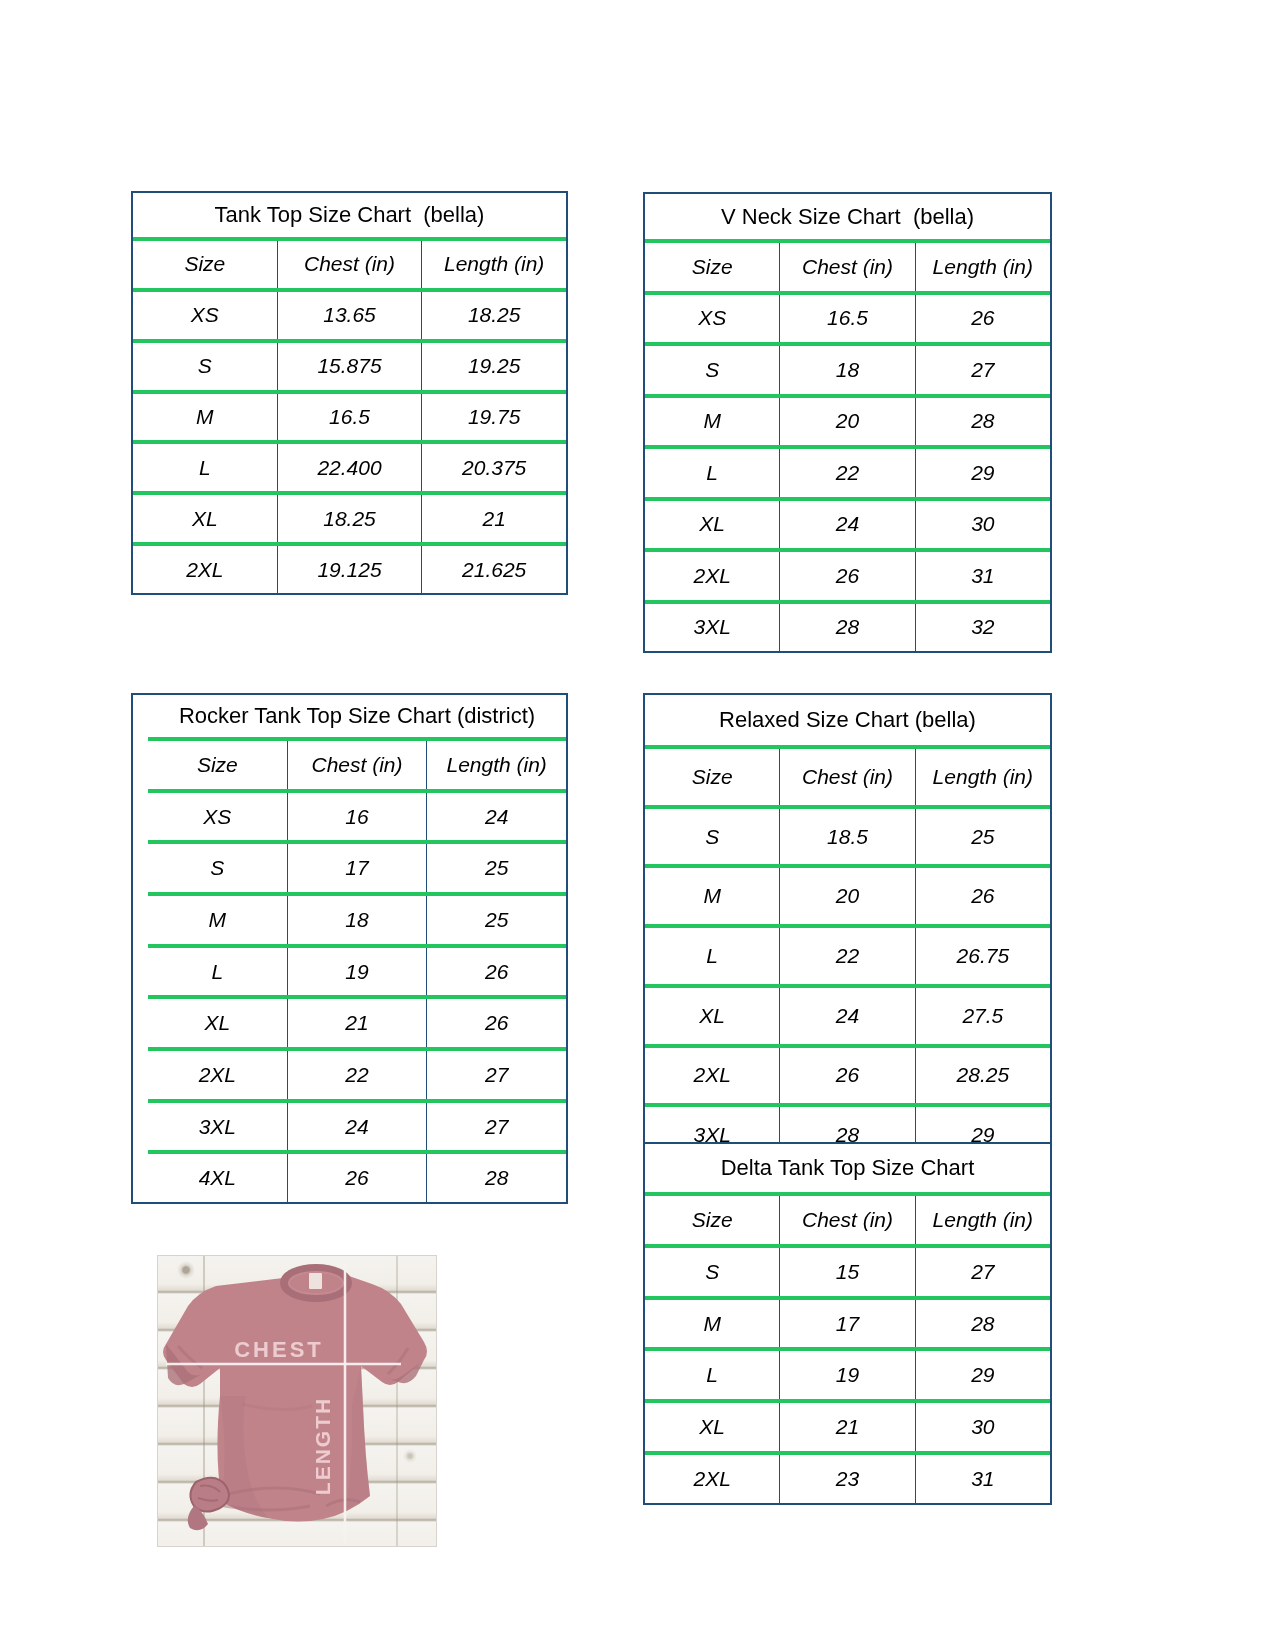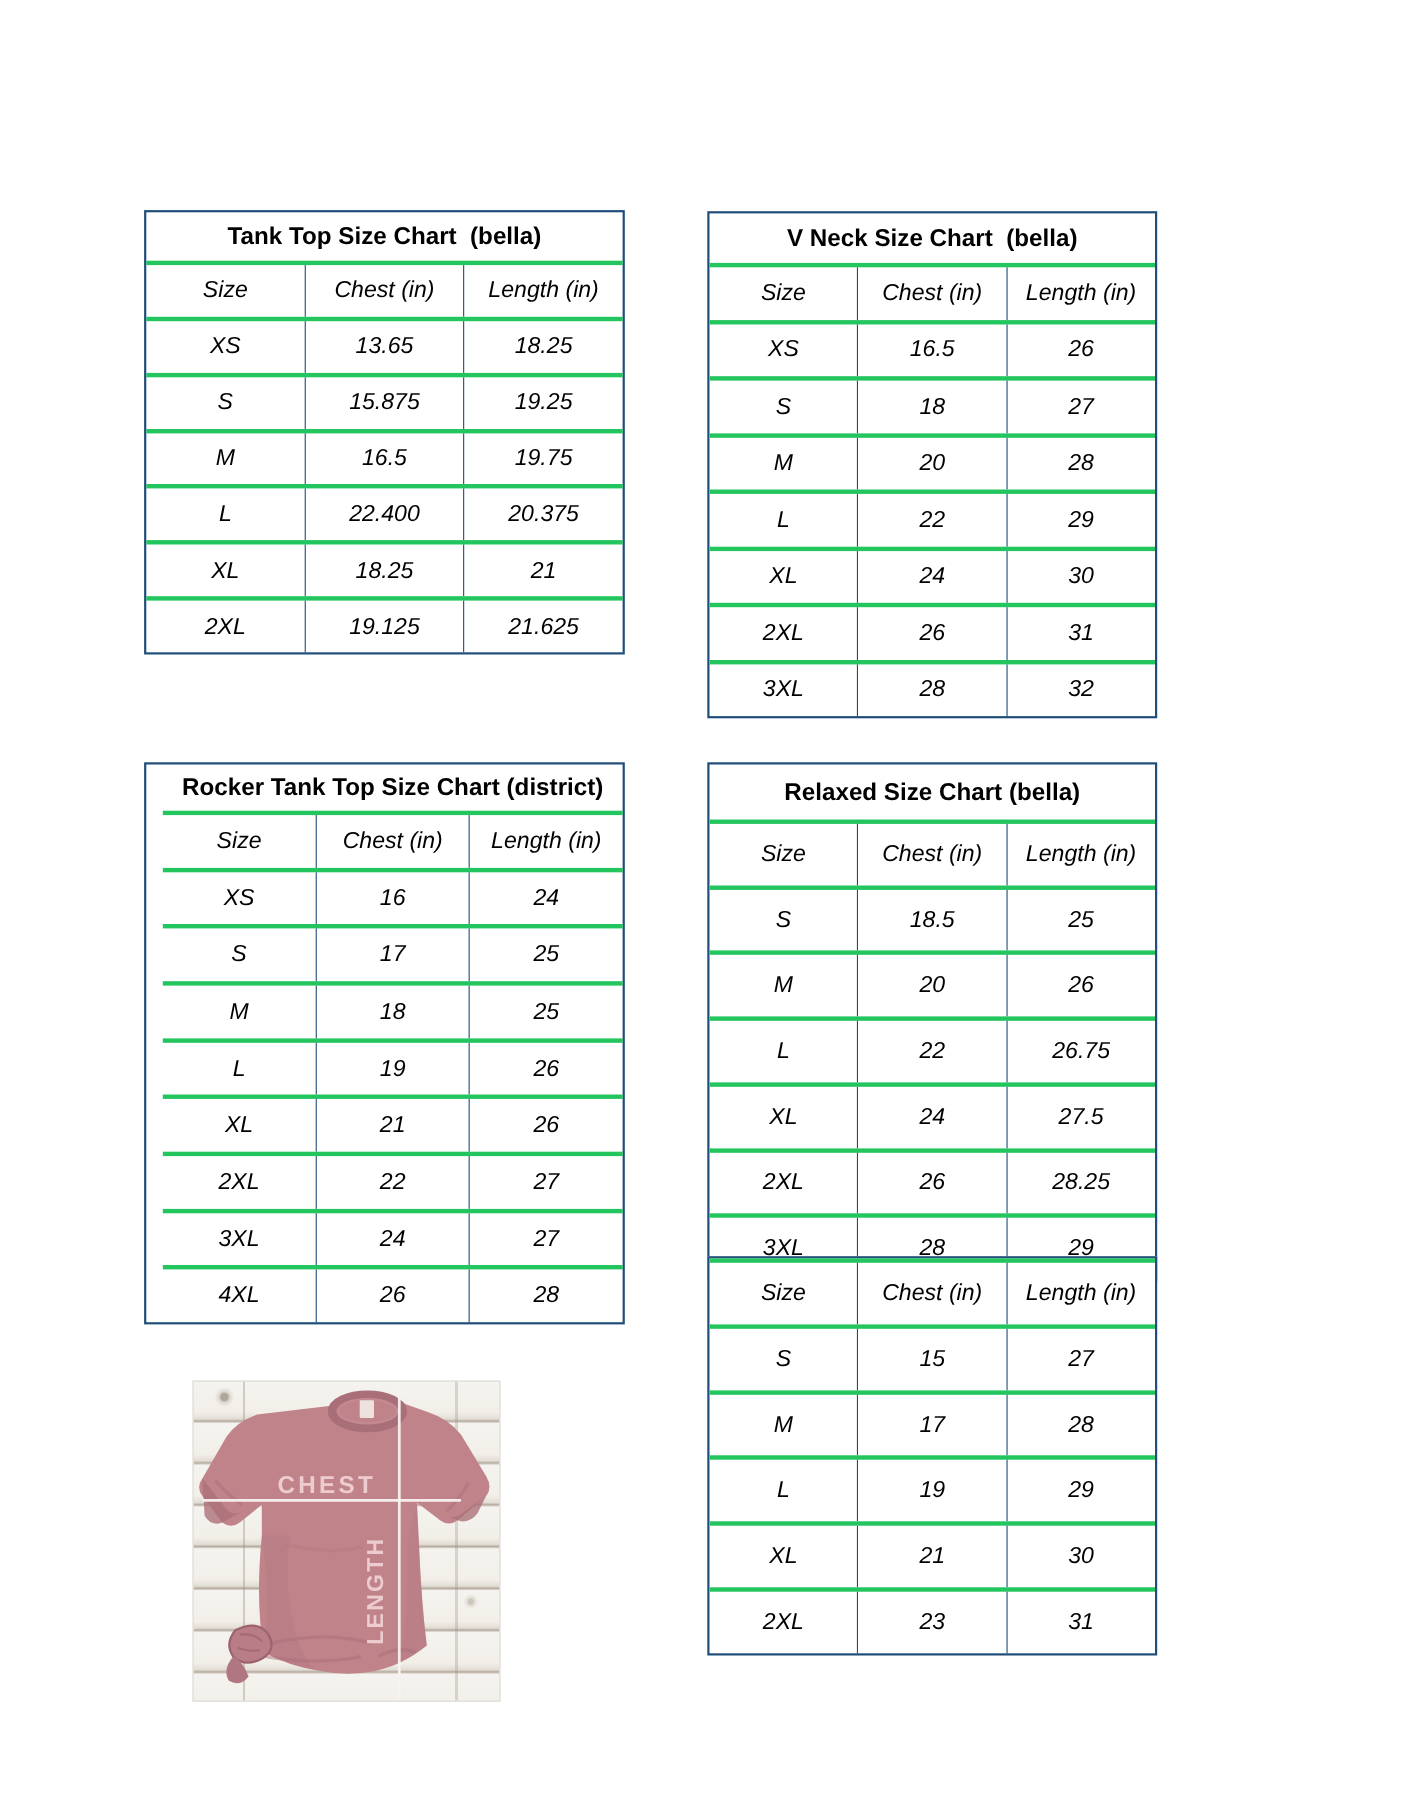--- a/index.html
+++ b/index.html
@@ -17,40 +17,40 @@
     box-sizing:border-box;
     border:2px solid #1f4e79;
     background:#ffffff;
     display:flex;
     flex-direction:column;
   }
   .tbl .title{
     height:var(--th,45px);
     flex:0 0 var(--th,45px);
     display:flex;align-items:center;justify-content:center;
-    font-weight:bold;font-size:22px;
+    font-weight:normal;font-size:22px;
     white-space:pre-wrap;
   }
   .tbl .row{
     flex:1;
     display:flex;
     border-top:4px solid #22c55e;
     font-style:italic;
   }
   .tbl .cell{
     flex:1;
     display:flex;align-items:center;justify-content:center;
     font-size:21px;
     box-sizing:border-box;
   }
   .tbl .cell + .cell{border-left:1px solid #1f4e79;}
   
   .photo{
     position:absolute;
-    left:175px;top:1255px;width:280px;height:292px;
+    left:157px;top:1255px;width:280px;height:292px;
     box-sizing:border-box;
     border:1px solid #d8d4cd;
     background-image:
       radial-gradient(circle at 28px 14px, rgba(118,103,82,.55) 0 3px, rgba(118,103,82,.18) 5px, transparent 9px),
       radial-gradient(circle at 252px 200px, rgba(130,115,92,.35) 0 2px, rgba(130,115,92,.12) 4px, transparent 7px),
       linear-gradient(90deg, transparent 0 45px, rgba(150,140,122,.38) 45px 47px, transparent 47px),
       linear-gradient(90deg, transparent 0 238px, rgba(150,140,122,.30) 238px 240px, transparent 240px),
       repeating-linear-gradient(180deg, #f5f3ef 0px, #f2efe9 28px, #e2ddd4 34px, #b3aa9d 36px, #f5f3ef 38px);
     overflow:hidden;
   }
@@ -226,20 +226,21 @@
         <div class="cell">28.25</div>
       </div>
     <div class="row">
         <div class="cell">3XL</div>
         <div class="cell">28</div>
         <div class="cell">29</div>
       </div>
   </div>
 
   <div class="tbl" style="left:643px;top:1142px;width:409px;height:363px;--th:48px;">
+    <div class="title">Delta Tank Top Size Chart</div>
     <div class="row">
       <div class="cell">Size</div>
       <div class="cell">Chest (in)</div>
       <div class="cell">Length (in)</div>
     </div>
     <div class="row">
         <div class="cell">S</div>
         <div class="cell">15</div>
         <div class="cell">27</div>
       </div>

